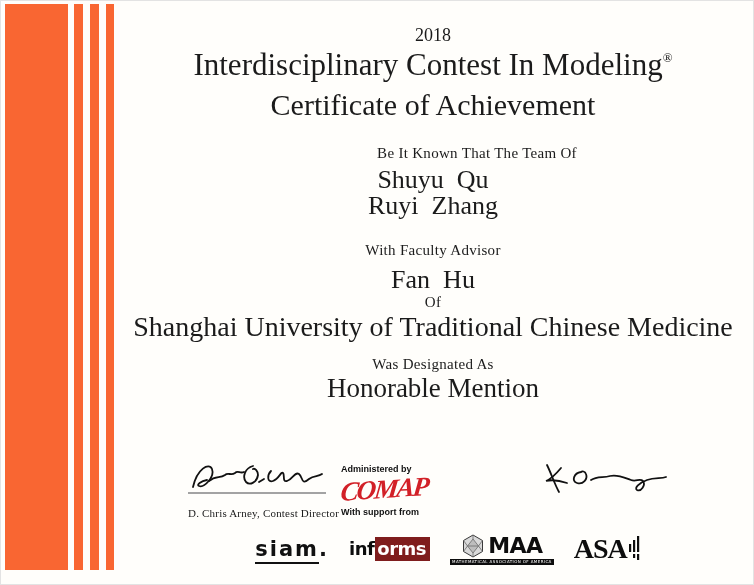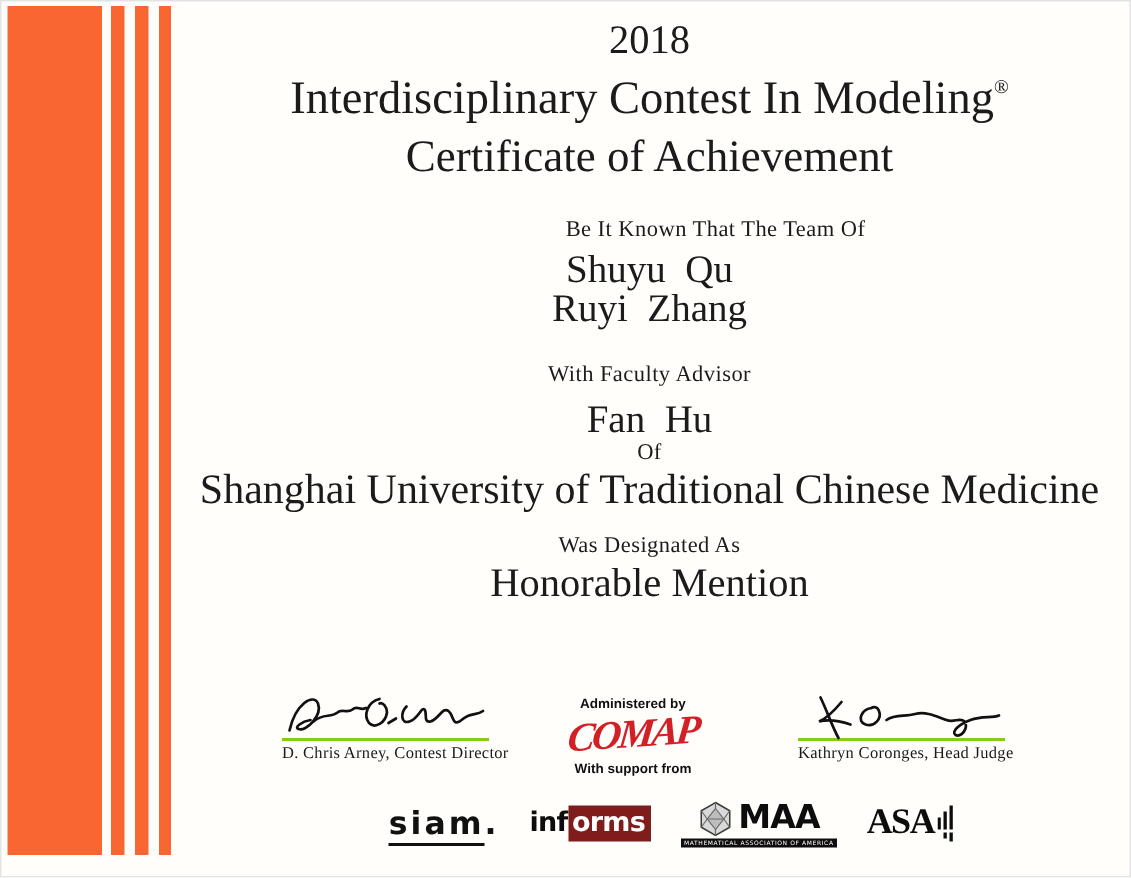--- a/index.html
+++ b/index.html
@@ -20,49 +20,49 @@
   .band-s1   { left:73px; width:9px; }
   .band-s2   { left:89px; width:9px; }
   .band-s3   { left:105px; width:8px; }
 
   
   .line {
     position:absolute; left:113px; width:638px;
     text-align:center; white-space:pre-wrap;
     line-height:1.15;
   }
-  .year        { top:10px;  font-size:27px; }
+  .year        { top:24px;  font-size:18px; }
   .title       { top:46px;  font-size:31px; }
   .title sup   { font-size:13px; vertical-align:13px; }
   .subtitle    { top:87px;  font-size:30px; }
   .small-line  { font-size:15px; letter-spacing:.3px; }
   .team-intro  { top:144px;margin-left:44px; }
   .member1     { top:164px; font-size:26px; }
   .member2     { top:190px; font-size:26px; }
   .adv-intro   { top:241px; }
   .advisor     { top:264px; font-size:26px; }
   .of-line     { top:293px; }
   .institution { top:310px; font-size:28px; }
   .desig-intro { top:355px; }
   .designation { top:372px; font-size:27px; }
 
   
   .sig { position:absolute; width:138px; text-align:center; }
   .sig-left  { left:187px; top:456px; }
   .sig-right { left:531px; top:456px; }
   .sig svg { display:block; margin:0 auto -5px auto; }
   .sig-caption {
-    border-top:2px solid #84cc16;
-    padding-top:2px;
+    border-top:2px solid #a3a3a3;
+    padding-top:13px;
     font-size:11px; letter-spacing:.2px;
     white-space:nowrap;
   }
 
   
-  .comap-block { position:absolute; left:368px; top:463px; width:106px; text-align:center; }
+  .comap-block { position:absolute; left:340px; top:463px; width:106px; }
   .tiny-sans {
     font-family:"Liberation Sans", sans-serif;
     font-weight:bold; font-size:9px; color:#111;
   }
   .comap-word {
     display:inline-block;
     font-family:"Liberation Serif", serif;
     font-style:italic; font-weight:bold;
     font-size:27px; line-height:1;
     color:#D22027;
@@ -90,21 +90,21 @@
   .maa-row { display:flex; align-items:center; gap:3px; }
   .maa-word { font-weight:bold; font-size:22px; color:#0d0d0d; line-height:1; letter-spacing:-0.5px; }
   .maa-bar {
     background:#0d0d0d; color:#fff;
     font-size:4px; line-height:1.4; letter-spacing:.4px;
     padding:0 2px; margin-top:1px; white-space:nowrap;
   }
   .asa { display:flex; align-items:flex-start; gap:2px; }
   .asa-word {
     font-family:"Liberation Serif", serif;
-    font-weight:bold; font-size:24px; line-height:1; color:#0d0d0d;
+    font-weight:bold; font-size:28px; line-height:1; color:#0d0d0d;
     letter-spacing:-1px;
   }
 </style>
 </head>
 <body>
 
 <div class="page">
 
   <div class="band band-wide"></div>
   <div class="band band-s1"></div>
@@ -149,21 +149,20 @@
 
   <div class="sig sig-right">
     <svg width="136" height="40" viewBox="0 0 136 40">
       <g fill="none" stroke="#111" stroke-width="1.8" stroke-linecap="round">
         <path d="M14,8 C18,16 22,28 26,35"></path>
         <path d="M28,11 C23,17 18,22 13,24 C21,22 28,24 34,26"></path>
         <path d="M48,15 C41,16 38,24 44,26 C50,28 55,22 53,17 C52,14 49,14 48,15"></path>
         <path d="M58,23 C64,19 70,21 77,19 C85,17 92,21 98,23 C103,25 107,21 110,24 C113,28 108,35 104,33 C101,31 106,26 114,23 C122,20 128,22 133,20"></path>
       </g>
     </svg>
-    <div class="sig-caption">Kathryn Coronges, Head Judge</div>
   </div>
 
   <div class="sponsors">
     <div class="siam"><span class="siam-word">siam</span><span>.</span></div>
 
     <div class="informs"><span>inf</span><span class="inf-box">orms</span></div>
 
     <div class="maa">
       <div class="maa-row">
         <svg width="24" height="24" viewBox="0 0 24 24">

